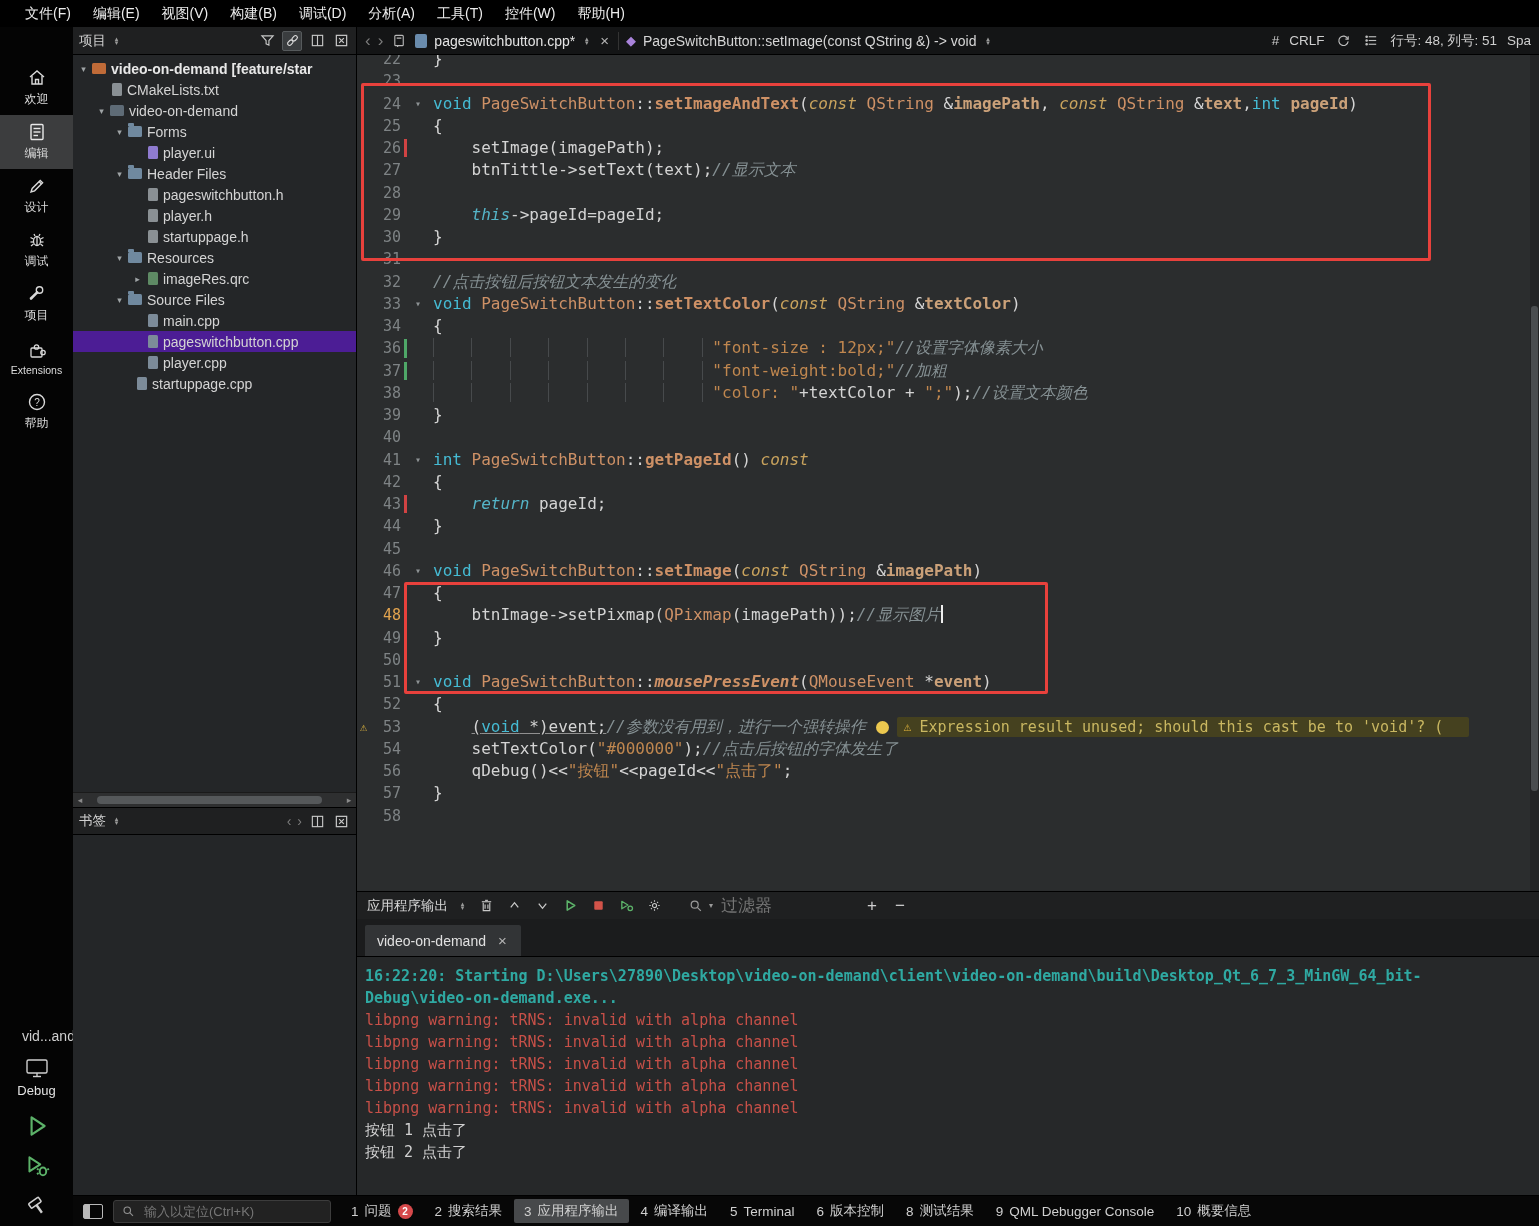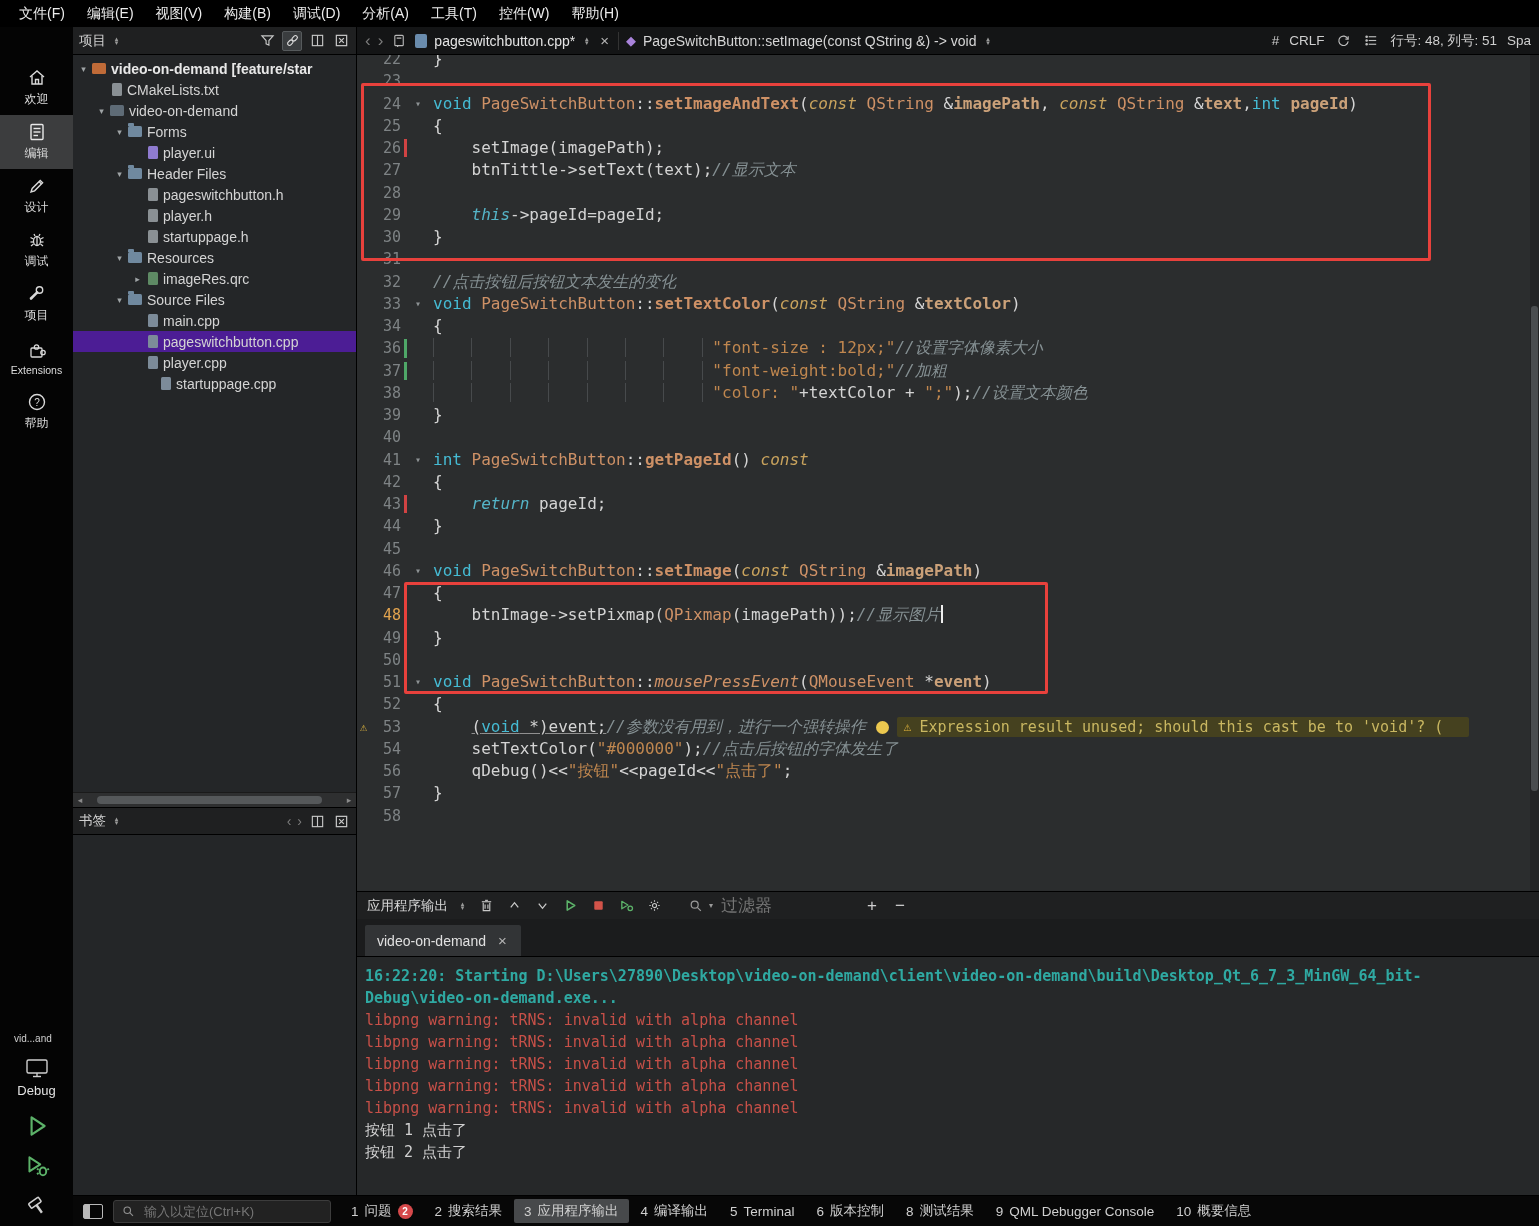--- a/index.html
+++ b/index.html
@@ -1,30 +1,30 @@
 <!DOCTYPE html>
 <html><head>
 <meta charset="utf-8">
 <style>
   html,body{margin:0;padding:0;background:#000;}
   .app{width:1539px;height:1226px;display:flex;flex-direction:column;overflow:hidden;
        font-family:"Liberation Sans",sans-serif;color:#d2d2d2;background:#1e1e1e;position:relative}
   
-  .menubar{height:27px;background:#000;display:flex;align-items:center;padding-left:8px;flex:none}
+  .menubar{height:27px;background:#000;display:flex;align-items:center;padding-left:14px;flex:none}
   .menu-item{padding:0 11px;font-size:14px;color:#ececec;line-height:27px;white-space:nowrap}
   
   .main{flex:1;display:flex;min-height:0}
   .modebar{width:73px;flex:none;background:#040404;display:flex;flex-direction:column;padding-top:34px;box-sizing:border-box}
   .mode-item{height:54px;display:flex;flex-direction:column;align-items:center;justify-content:center;gap:3px;color:#dcdcdc;font-size:12px}
   .mode-item.active{background:#3c3d3e}
   .mlabel{white-space:nowrap}
   .mlabel.sm{font-size:10.5px}
   .micon svg{display:block}
   .mode-bottom{margin-top:auto;display:flex;flex-direction:column;align-items:center;padding-bottom:4px;gap:8px}
-  .kit-proj{font-size:10px;color:#cfcfcf;align-self:flex-start;padding-left:14px}
+  .kit-proj{font-size:14px;color:#cfcfcf;align-self:flex-start;padding-left:22px}
   .kit-box{display:flex;flex-direction:column;align-items:center;gap:3px;padding:4px 10px;border-radius:3px}
   .kit-cfg{font-size:13px;color:#e2e2e2}
   .runbtn{height:32px;display:flex;align-items:center;justify-content:center}
   .workspace{flex:1;display:flex;flex-direction:column;min-width:0}
   
   .top-row{height:28px;flex:none;display:flex;background:#141516;border-bottom:1px solid #000;box-sizing:border-box}
   .pane-header{width:284px;flex:none;background:#1f2021;display:flex;align-items:center;gap:6px;padding:0 6px;border-right:1px solid #000;box-sizing:border-box}
   .ph-title{font-size:13.5px;color:#d0d0d0}
   .combo{width:9px;display:inline-flex;flex-direction:column;align-items:center;font-size:7px;line-height:4px;color:#9a9a9a}
   .combo::before{content:"▴"}.combo::after{content:"▾"}
@@ -74,21 +74,21 @@
   .lnum{position:absolute;left:0;top:0;width:44px;text-align:right;color:#7e8385;font-size:15px}
   .lnum.cur{color:#e3a44f}
   .vcs{position:absolute;left:47px;top:2px;bottom:2px;width:3px}
   .vcs.red{background:#d14343}.vcs.green{background:#4fa868}
   .fold{position:absolute;left:53px;top:0;width:16px;text-align:center;color:#8d9294;font-size:10px}
   .gwarn{position:absolute;left:3px;top:0;color:#e3b83f;font-size:12px}
   .ctext{white-space:pre}
   .tk-k{color:#45bbd4}
   .tk-t{color:#ce9166}
   .tk-fn{color:#ce9166;font-weight:bold}
-  .tk-vf{color:#ce9166;font-weight:normal;font-style:italic}
+  .tk-vf{color:#ce9166;font-weight:bold;font-style:italic}
   .tk-kc{color:#c9a35d;font-style:italic}
   .tk-kf{color:#55b5c8;font-style:italic}
   .tk-s{color:#c0874f}
   .tk-c{color:#859093;font-style:italic}
   .tk-p{color:#cba179;font-weight:bold}
   .tk-o{color:#d4d4d4}
   .tk-u{text-decoration:underline;text-decoration-color:#909090}
   .tk-g{background-image:repeating-linear-gradient(to right,#474a4c 0,#474a4c 1px,transparent 1px,transparent 38.4px)}
   .caret{display:inline-block;width:2px;height:18px;background:#eee;vertical-align:-3px;margin-left:1px}
   .bulb{display:inline-block;width:13px;height:13px;border-radius:50%;background:#ecc84f;vertical-align:-2px;margin-left:10px}
@@ -403,21 +403,21 @@
               <div class="tree-row sel" style="padding-left: 58px;">
                 <span class="tarrow"></span>
                 <span class="tico ti-cpp"></span>
                 <span class="tlabel">pageswitchbutton.cpp</span>
               </div>
               <div class="tree-row" style="padding-left: 58px;">
                 <span class="tarrow"></span>
                 <span class="tico ti-cpp"></span>
                 <span class="tlabel">player.cpp</span>
               </div>
-              <div class="tree-row" style="padding-left: 71px;">
+              <div class="tree-row" style="padding-left: 47px;">
                 <span class="tarrow"></span>
                 <span class="tico ti-cpp"></span>
                 <span class="tlabel">startuppage.cpp</span>
               </div>
             </div>
           <div class="hscroll">
             <span class="hs-arrow">◂</span>
             <div class="hs-track">
                 <div class="hs-thumb"></div>
               </div>

